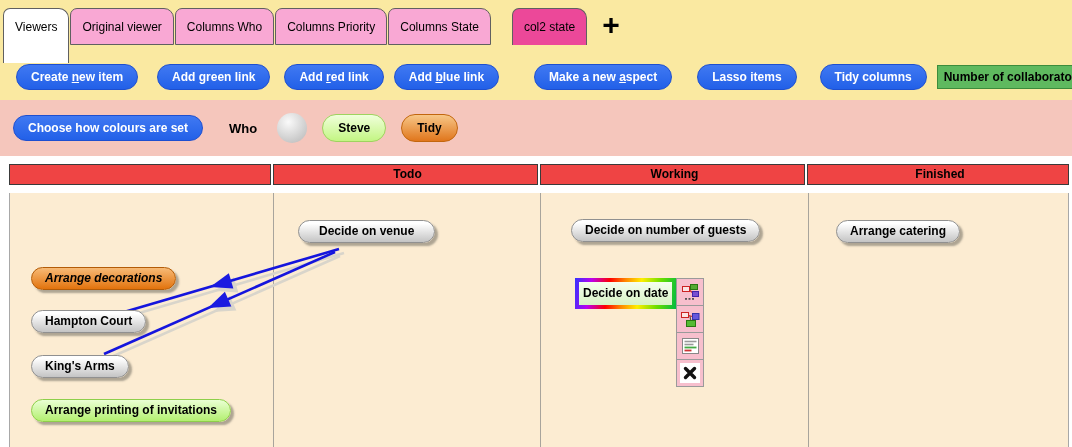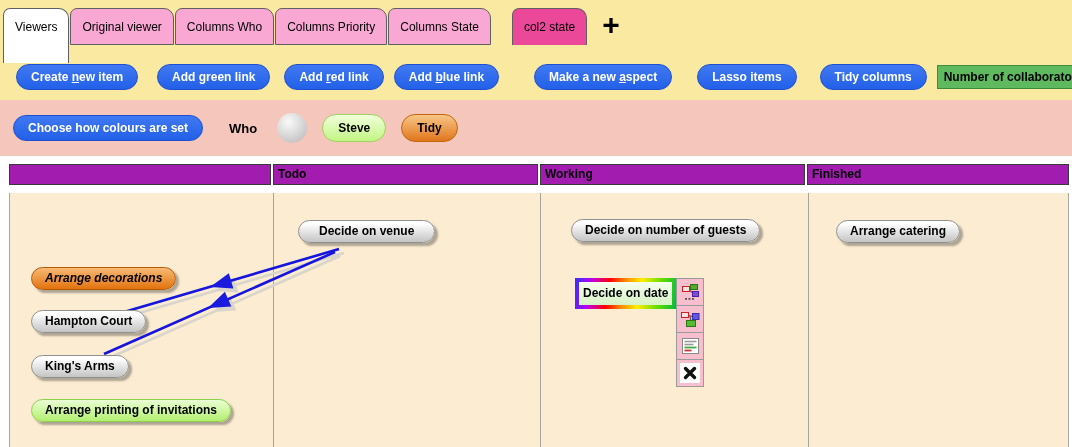--- a/index.html
+++ b/index.html
@@ -36,22 +36,22 @@
   .who-label{font-size:13px;font-weight:bold;color:#000000;margin-left:26px;}
   .who-circle{width:30px;height:30px;border-radius:50%;margin-left:20px;
               background:radial-gradient(circle at 38% 30%,#fafafa,#b5b5b5);}
   .person{height:28px;line-height:26px;border-radius:14px;padding:0 15px;font-size:12px;
           font-weight:bold;color:#000;margin-left:15px;white-space:nowrap;}
   .person.green{background:linear-gradient(180deg,#f0ffdb,#c3f583);border:1px solid #9ed35f;}
   .person.orange{background:linear-gradient(180deg,#f7c687,#e0761c);border:1px solid #c2660e;}
 
   
   .board-wrap{position:relative;height:294px;background:#fff;}
-  .hcell{position:absolute;top:8px;height:21px;background:#a21caf;border:1px solid #3a3a3a;
-         font-size:12px;font-weight:bold;color:#000;line-height:19px;padding-left:4px;}
+  .hcell{position:absolute;top:8px;height:21px;background:#ef4444;border:1px solid #3a3a3a;
+         font-size:12px;font-weight:bold;color:#000;line-height:19px;padding-left:4px;text-align:center;}
   .hcell.c0{left:9px;width:262px;}
   .hcell.c1{left:273px;width:265px;}
   .hcell.c2{left:540px;width:265px;}
   .hcell.c3{left:807px;width:262px;}
 
   .board{position:absolute;left:9px;top:37px;width:1060px;height:257px;background:#fcecd2;
          border-left:1px solid #a8a8a8;border-right:1px solid #a8a8a8;}
   .divider{position:absolute;top:0;width:1px;height:257px;background:#a8a49c;}
   .divider.d1{left:263px;} .divider.d2{left:530px;} .divider.d3{left:798px;}
 

